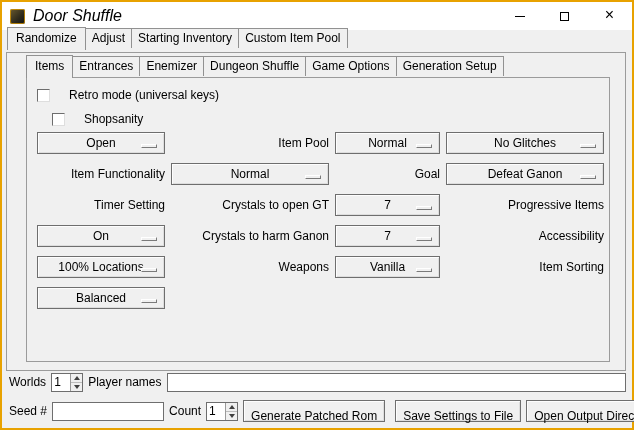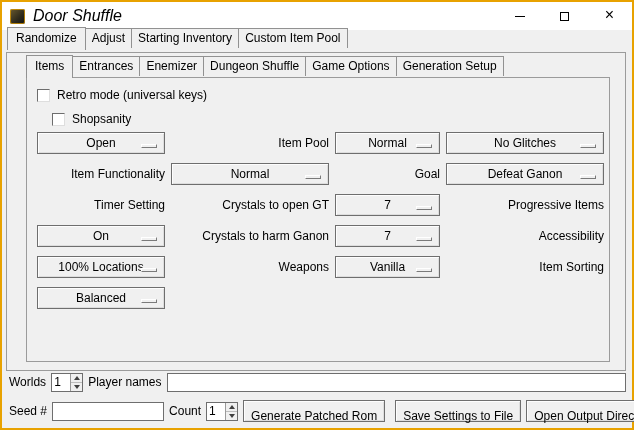--- a/index.html
+++ b/index.html
@@ -27,21 +27,21 @@
   .tab.selected { padding:3px 8px 5px; margin-bottom:-1px; position:relative; z-index:3; }
   .pane { position:absolute; border:1px solid #9b9b9b; background:#f0f0f0; z-index:1; }
 
   .outer-tabs { left:5px; top:2px; height:17px;justify-content:center; }
   .outer-pane { left:4px; top:22px; right:6px; height:319px; }
 
   .inner-tabs { left:19px; top:3px; height:21px; }
   .inner-pane { left:19px; top:24px; right:15px; bottom:8px; position:absolute; }
 
   
-  .check-row { display:flex; align-items:center; gap:7px; height:18px; margin-left:10px; }
+  .check-row { display:flex; align-items:center; gap:19px; height:18px; margin-left:10px; }
   .check-row.first { margin-top:8px; }
   .check-row.second { margin-top:6px;padding-left:15px; }
   .checkbox { width:13px; height:13px; background:#ffffff; border:1px solid; border-color:#6d6d6d #dedede #dedede #6d6d6d; }
 
   
   .form-grid { display:grid; grid-template-columns:128px 158px 105px 158px; column-gap:6px; grid-auto-rows:22px; row-gap:9px; align-items:center; margin:4px 0 0 10px; }
   .flabel { text-align:right; white-space:nowrap; }
   .dd { position:relative; height:22px; background:#f0f0f0; border:1px solid #6e6e6e; box-shadow:inset 1px 1px 0 rgba(255,255,255,.85), inset -1px -1px 0 rgba(0,0,0,.08); display:flex; align-items:center; justify-content:center; cursor:default; }
   .dd-value { pointer-events:none; }
   .dd-ind { position:absolute; right:7px; top:11px; width:16px; height:4px; background:#f0f0f0; border:1px solid; border-color:#ffffff #7a7a7a #7a7a7a #ffffff; }

